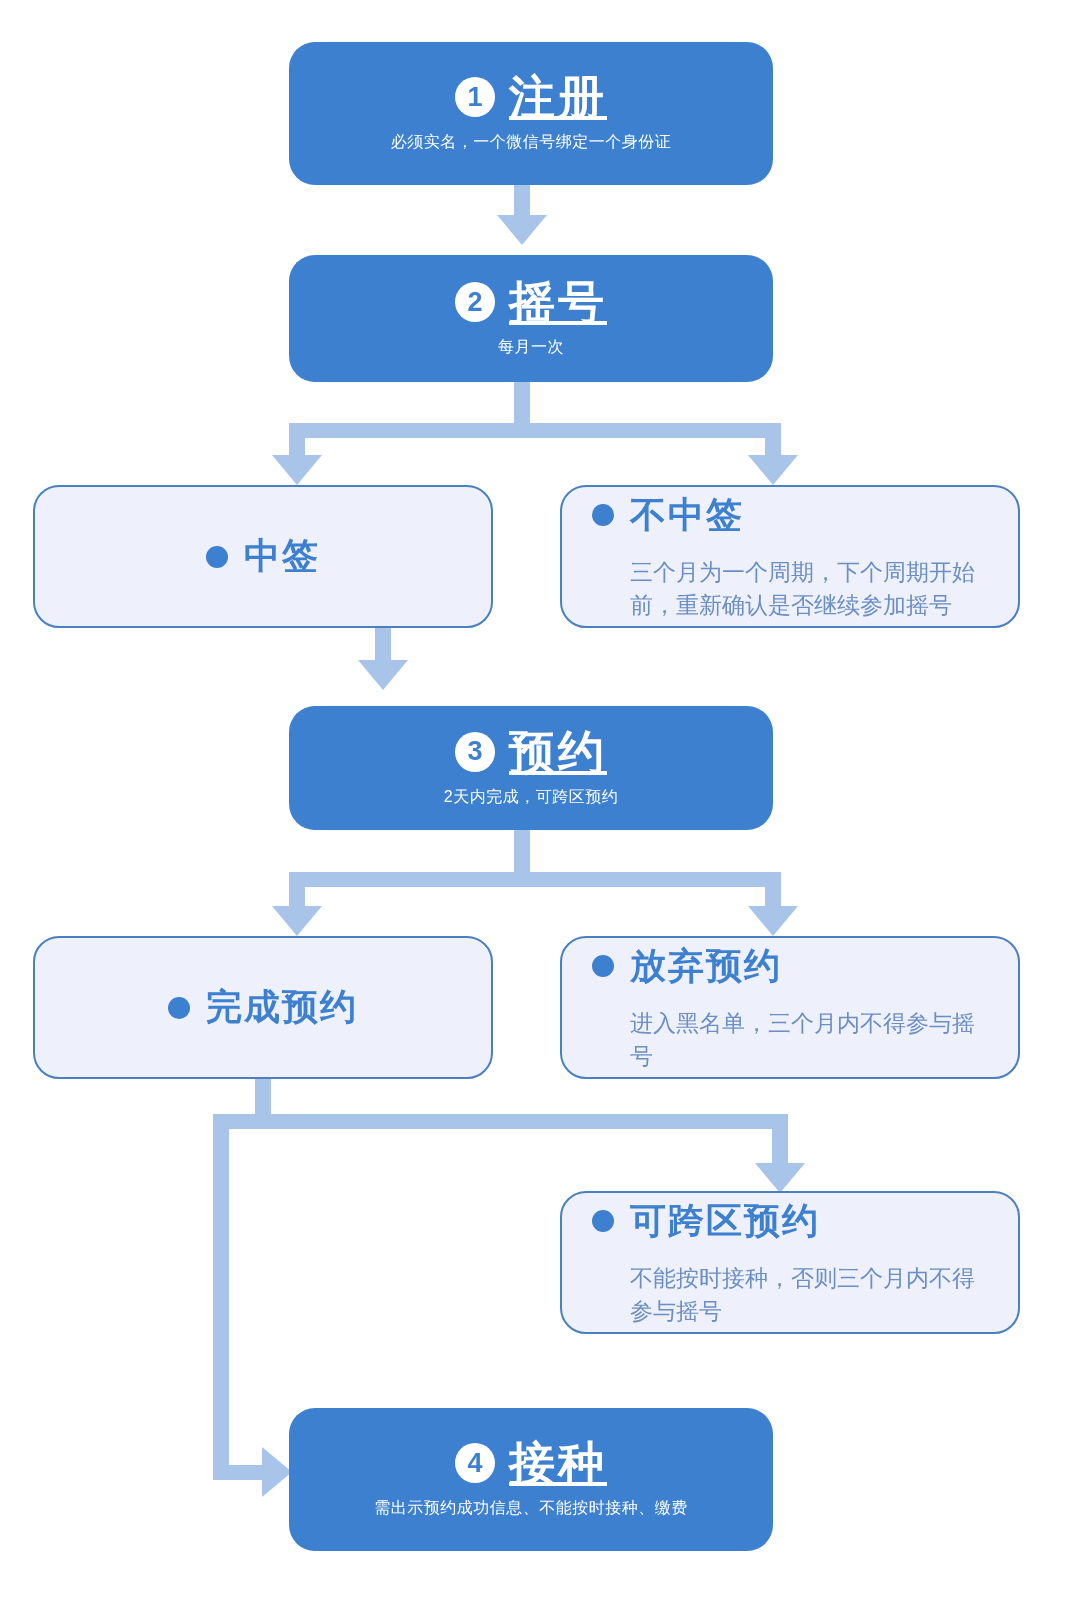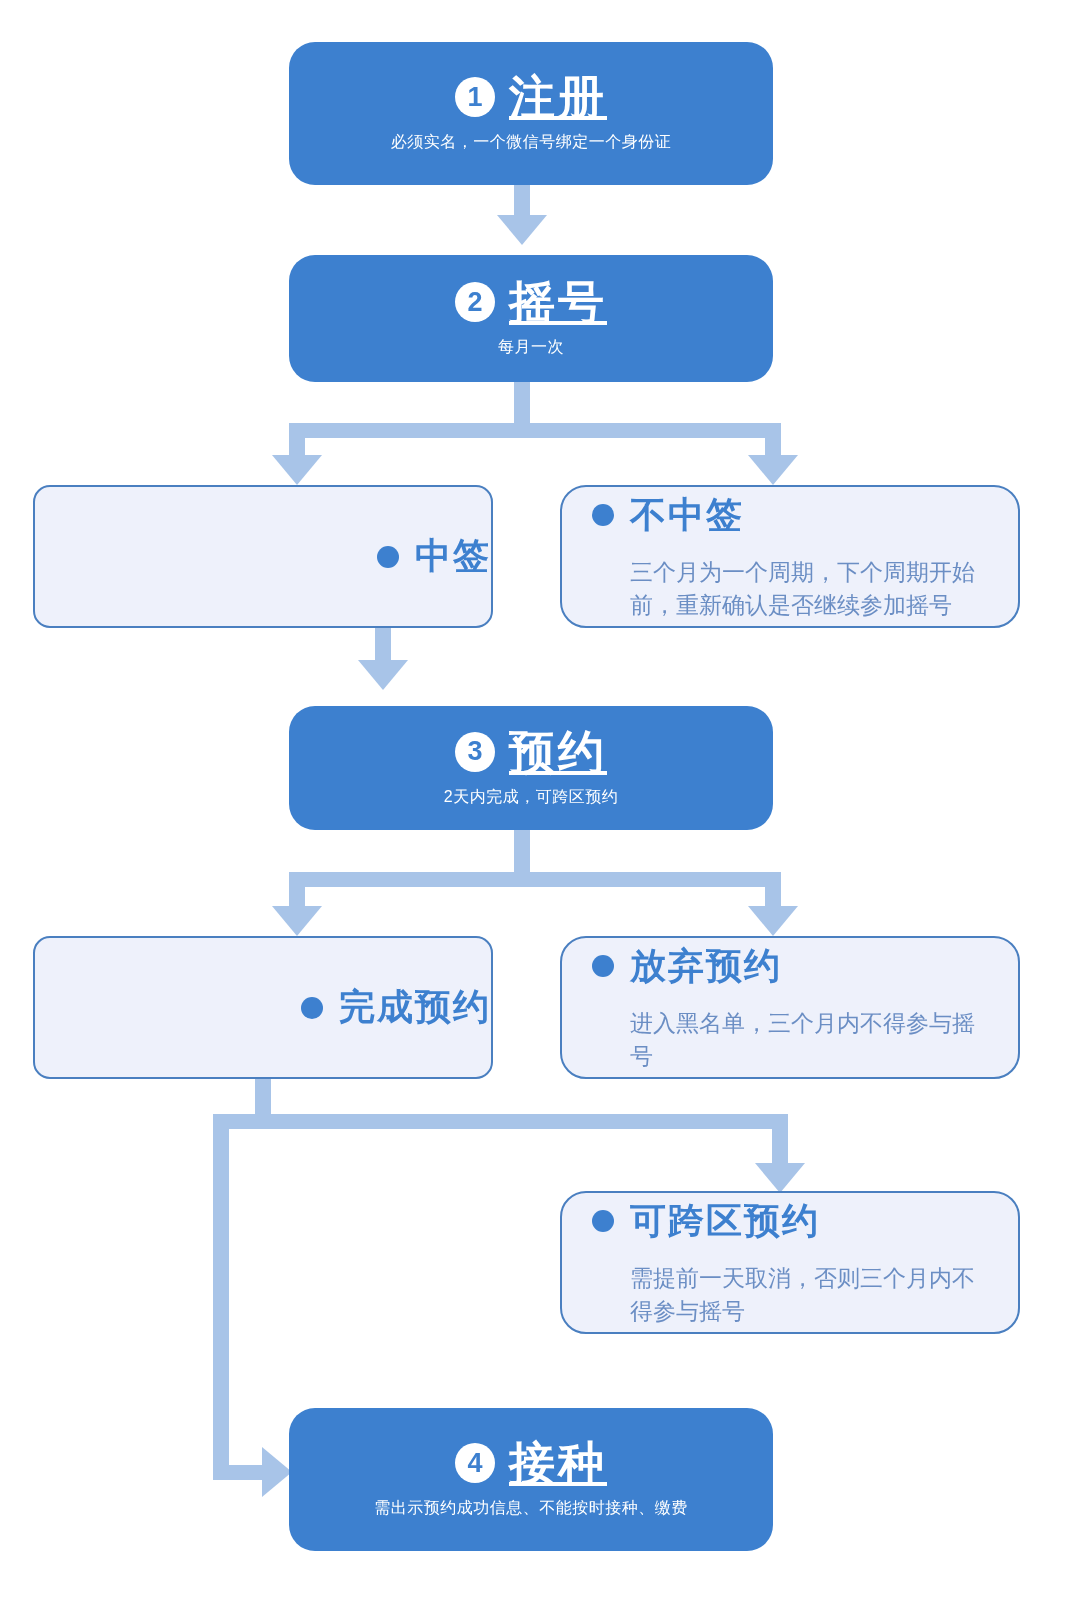--- a/index.html
+++ b/index.html
@@ -74,22 +74,21 @@
     position: absolute;
     background: #eef1fb;
     border: 2px solid #4a7fc0;
     border-radius: 26px;
     box-sizing: border-box;
     z-index: 3;
   }
   .outcome-center {
     display: flex;
     align-items: center;
-    justify-content: flex-end;
-    border-radius: 17px;
+    justify-content: center;
   }
   .outcome-left {
     display: flex;
     flex-direction: column;
     justify-content: center;
     padding: 5px 30px;
   }
   .outcome-headline {
     display: flex;
     align-items: center;
@@ -230,21 +229,21 @@
   <div class="arrow-right" style="left:262px; top:1447px;"></div>
 
   <div class="conn" style="left:772px; top:1114px; width:16px; height:57px;"></div>
   <div class="arrow-down" style="left:755px; top:1163px;"></div>
 
   <div class="outcome-box outcome-left" style="left:560px; top:1191px; width:460px; height:143px;">
     <div class="outcome-headline">
       <span class="bullet"></span>
       <span class="outcome-title">可跨区预约</span>
     </div>
-    <div class="outcome-desc">需提前一天取消，否则三个月内不得参与摇号</div>
+    <div class="outcome-desc">不能按时接种，否则三个月内不得参与摇号</div>
   </div>
 
   <div class="step-box" style="left:289px; top:1408px; width:484px; height:143px;">
     <div class="step-head">
       <span class="step-num">4</span>
       <span class="step-title">接种</span>
     </div>
     <div class="step-desc">需出示预约成功信息、不能按时接种、缴费</div>
   </div>
 

